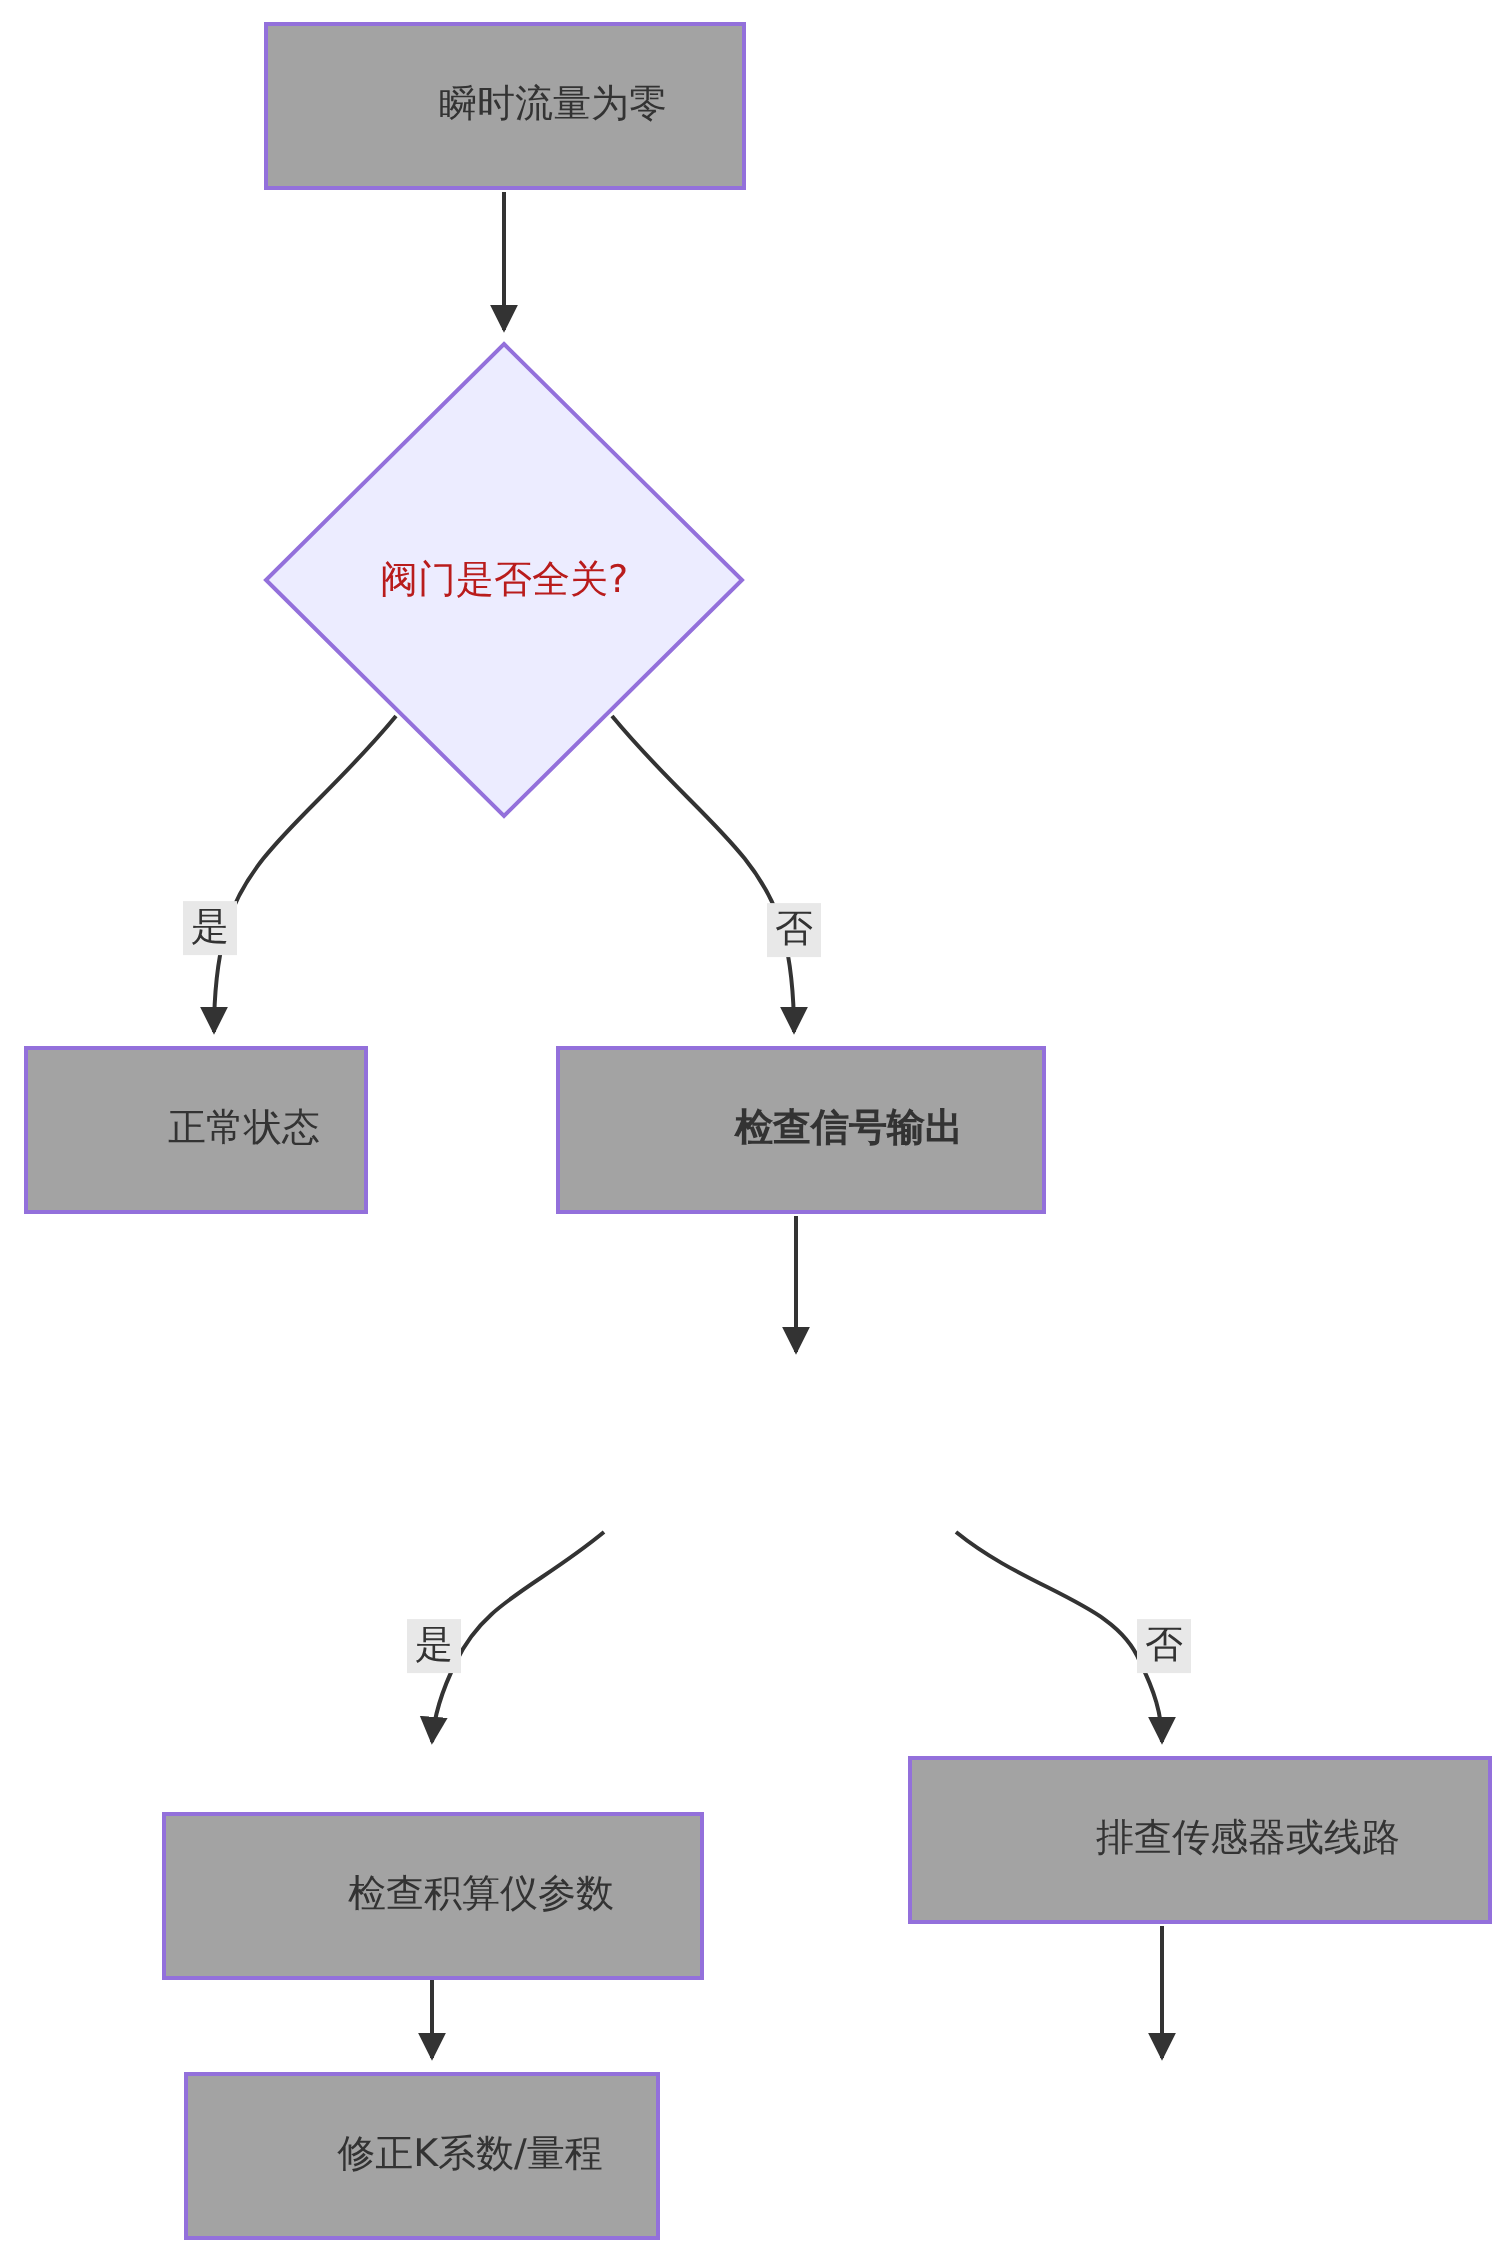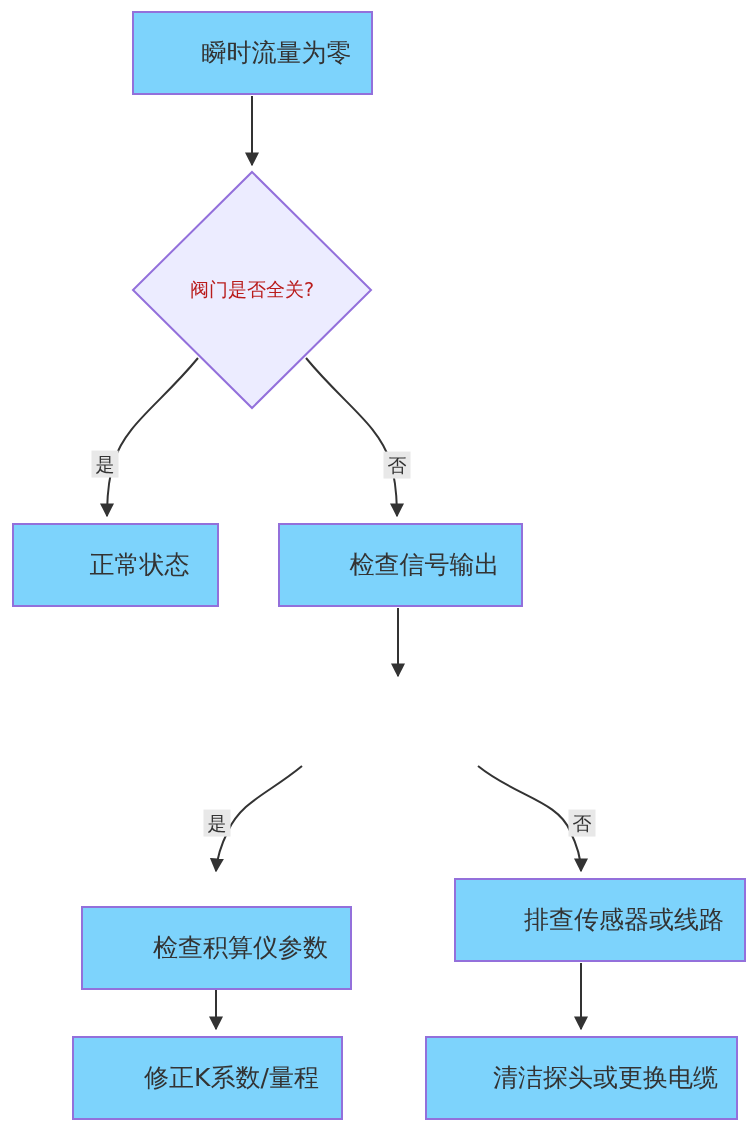--- a/index.html
+++ b/index.html
@@ -26,23 +26,23 @@
     fill: #ECECFF;
     stroke: #9370DB;
     stroke-width: 2px;
   }
   .node {
     position: absolute;
     box-sizing: border-box;
     display: flex;
     align-items: center;
     justify-content: center;
-    background: #7dd3fc;
+    background: #a3a3a3;
     border: 2px solid #9370DB;
-    font-size: 25px;
+    font-size: 19px;
     color: #333333;
     text-align: center;
     line-height: 1.25;
     padding-left: 48px;
   }
   .diamond-label {
     position: absolute;
     transform: translate(-50%, -50%);
     font-size: 19px;
     color: #b91c1c;
@@ -80,31 +80,30 @@
     <path class="edge-path" d="M302,766 C268,794 242,801 228,831 C221,845 217,857 216,871" marker-end="url(#arrowhead)"></path>
     <path class="edge-path" d="M478,766 C515,796 558,801 570,831 C577,845 581,857 581,871" marker-end="url(#arrowhead)"></path>
     <path class="edge-path" d="M216,963 L216,1029" marker-end="url(#arrowhead)"></path>
     <path class="edge-path" d="M581,963 L581,1029" marker-end="url(#arrowhead)"></path>
   </svg>
 
   <div class="node" style="left:132px; top:11px; width:241px; height:84px;">瞬时流量为零</div>
 
   <div class="diamond-label" style="left:252px; top:290px;">阀门是否全关?</div>
 
-  <div class="node" style="left:12px; top:523px; width:207px; height:84px;">正常状态</div>
+  <div class="node" style="left:12px; top:523px; width:172px; height:84px;">正常状态</div>
 
-  <div class="node" style="left:278px; top:523px; width:245px; height:84px;">检查信号输出</div>
+  <div class="node" style="left:278px; top:523px; width:245px; height:84px;font-weight:bold;">检查信号输出</div>
 
 
   <div class="node" style="left:81px; top:878px; width:271px; height:84px;margin-top:28px;">检查积算仪参数</div>
 
   <div class="node" style="left:435px; top:878px; width:292px; height:84px;margin-left:19px;">排查传感器或线路</div>
 
-  <div class="node" style="left:72px; top:1036px; width:271px; height:84px;">修正K系数/量程</div>
+  <div class="node" style="left:92px; top:1036px; width:238px; height:84px;">修正K系数/量程</div>
 
-  <div class="node" style="left:425px; top:1036px; width:313px; height:84px;">清洁探头或更换电缆</div>
 
   <div class="edge-label" style="left:105px; top:464px;">是</div>
   <div class="edge-label" style="left:397px; top:465px;">否</div>
   <div class="edge-label" style="left:217px; top:823px;">是</div>
   <div class="edge-label" style="left:582px; top:823px;">否</div>
 
 </div>
 
 </body></html>

